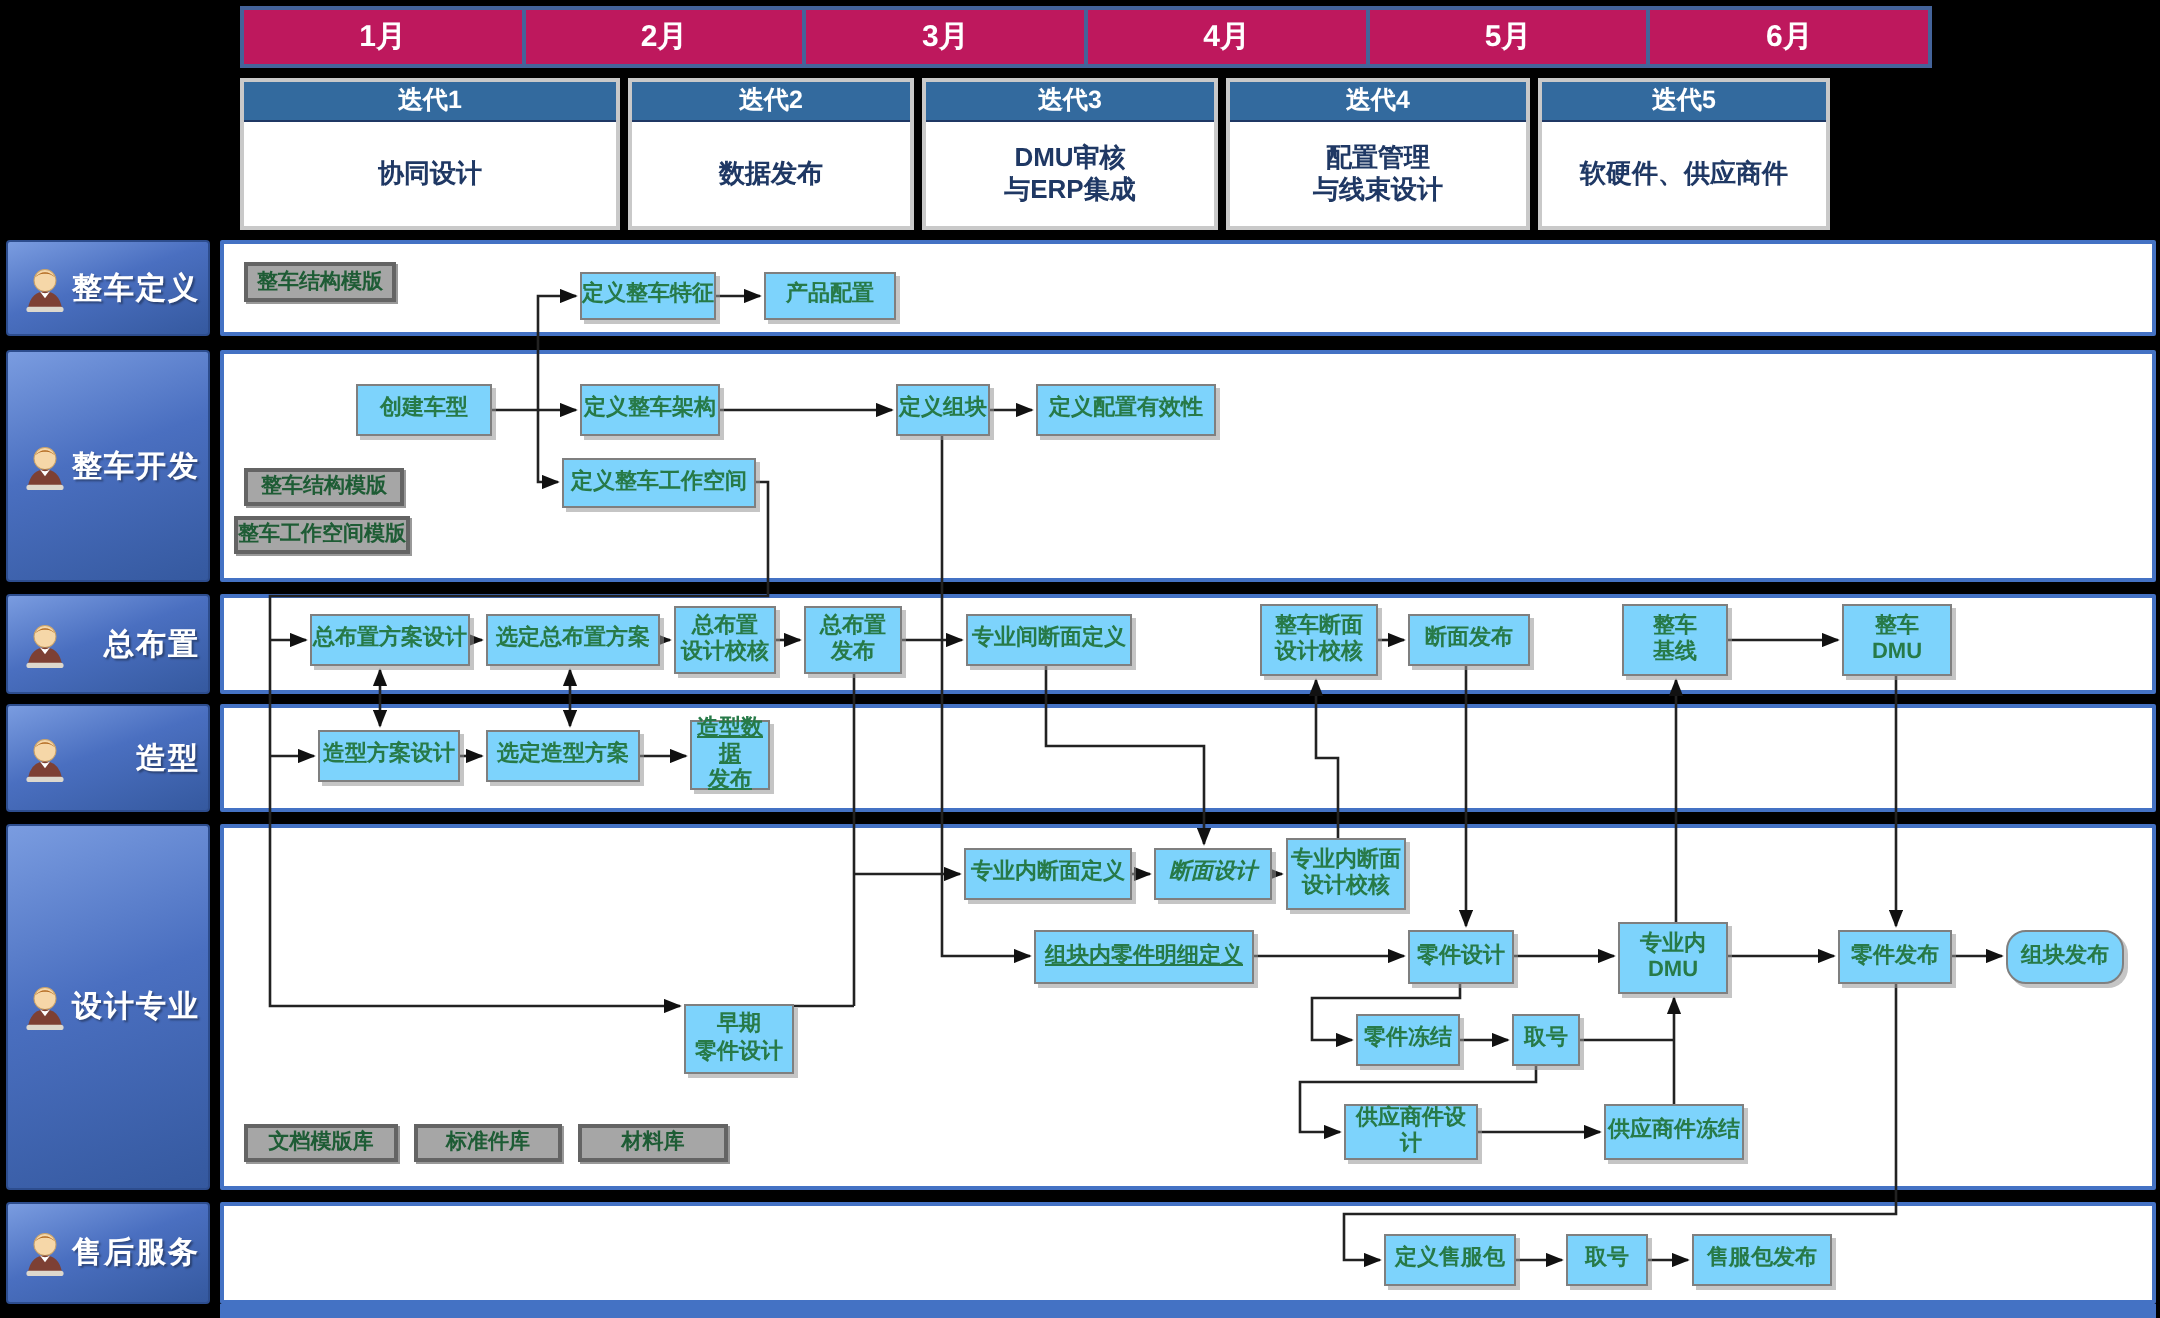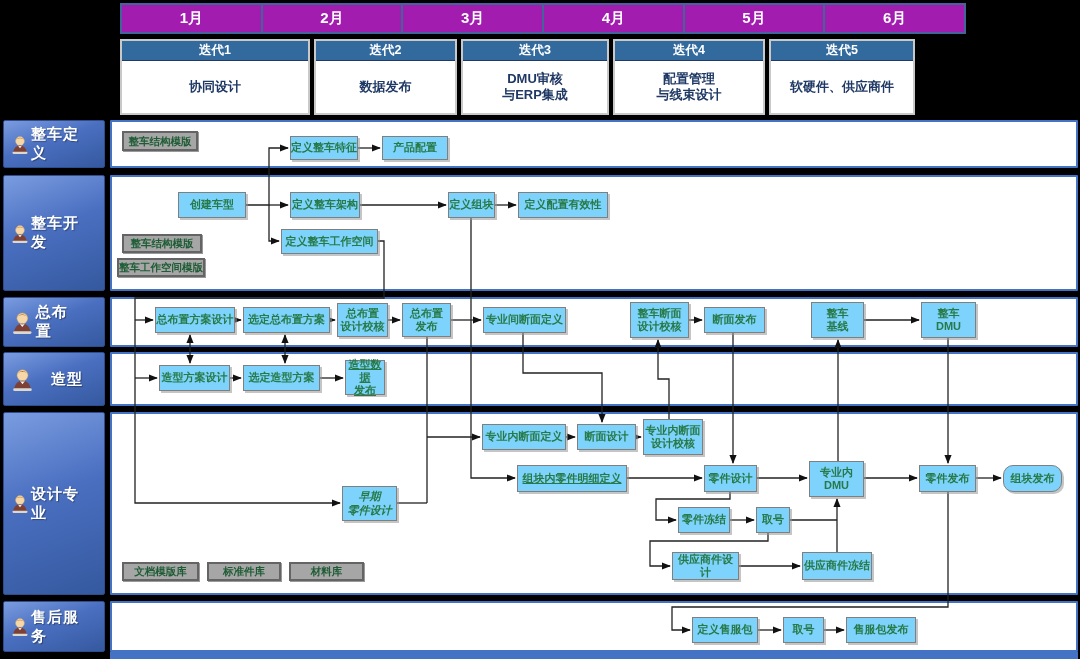--- a/index.html
+++ b/index.html
@@ -1,32 +1,32 @@
 <!DOCTYPE html>
 <html><head>
 <meta charset="utf-8">
 <style>
   html,body{margin:0;padding:0;background:#000;}
   #canvas{position:relative;width:1080px;height:659px;background:#000;overflow:hidden;
           font-family:"Liberation Sans",sans-serif;}
-  #months{position:absolute;left:120px;top:3px;width:846px;height:31px;background:#a21caf;
+  #months{position:absolute;left:120px;top:3px;width:846px;height:31px;background:#be185d;
           border:2px solid #44639a;display:flex;box-sizing:border-box;text-align:center;}
   .month-cell{flex:1;display:flex;align-items:center;justify-content:center;color:#fff;
           font-size:15px;font-weight:600;border-right:2px solid #44639a;}
   .month-cell:last-child{border-right:none;}
   .iter{position:absolute;border:2px solid #c9c9c9;background:#fff;box-sizing:border-box;
           display:flex;flex-direction:column;}
   .iter-head{height:19px;background:#336a9e;border-bottom:1px solid #1f3864;color:#fff;
           font-size:12.5px;font-weight:bold;display:flex;align-items:center;justify-content:center;}
   .iter-body{flex:1;display:flex;align-items:center;justify-content:center;color:#1f3864;
           font-weight:bold;font-size:13px;text-align:center;white-space:pre-line;line-height:1.25;}
   .lane{position:absolute;background:#fff;border:2px solid #4472c4;box-sizing:border-box;border-radius:1px;}
   .lane-label{position:absolute;background:linear-gradient(160deg,#7a9ce0 0%,#4a6fc0 45%,#35599f 100%);
           border:1px solid #2d4d8e;box-sizing:border-box;display:flex;align-items:center;
-          justify-content:space-between;padding:0 21px 0 5px;color:#fff;font-weight:bold;
+          justify-content:space-between;padding:0 4px 0 5px;color:#fff;font-weight:bold;
           font-size:15px;border-radius:2px;}
   .lane-label .txt{text-shadow:1px 1px 1px rgba(0,0,0,.35);letter-spacing:1px;}
   .box{position:absolute;background:#7dd3fc;border:1px solid #7f7f7f;
           box-shadow:2px 2px 0 rgba(150,150,150,.55);color:#277a48;font-weight:bold;font-size:11px;
           line-height:1.2;display:flex;align-items:center;justify-content:center;text-align:center;
           white-space:pre-line;box-sizing:border-box;}
   .db{background:#a6a6a6;border:2px solid #646464;color:#1e5c35;font-size:10.5px;
           box-shadow:1px 1px 0 rgba(110,110,110,.7);}
   #connector-layer{position:absolute;left:0;top:0;pointer-events:none;}
   .strip{position:absolute;left:110px;top:652px;width:968px;height:7px;background:#4472c4;}
@@ -212,30 +212,30 @@
       <div class="box" style="left: 704px; top: 307px; width: 61px; height: 26px;">断面发布</div>
       <div class="box" style="left: 811px; top: 302px; width: 53px; height: 36px;">整车
 基线</div>
       <div class="box" style="left: 921px; top: 302px; width: 55px; height: 36px;">整车
 DMU</div>
       <div class="box" style="left: 159px; top: 365px; width: 71px; height: 26px;">造型方案设计</div>
       <div class="box" style="left: 243px; top: 365px; width: 77px; height: 26px;">选定造型方案</div>
       <div class="box" style="left: 345px; top: 360px; width: 40px; height: 35px; text-decoration: underline;">造型数据
 发布</div>
       <div class="box" style="left: 482px; top: 424px; width: 84px; height: 26px;">专业内断面定义</div>
-      <div class="box" style="left: 577px; top: 424px; width: 59px; height: 26px;">断面设计</div>
+      <div class="box" style="left: 577px; top: 424px; width: 59px; height: 26px; font-style: italic;">断面设计</div>
       <div class="box" style="left: 643px; top: 419px; width: 60px; height: 36px;">专业内断面
 设计校核</div>
       <div class="box" style="left: 517px; top: 465px; width: 110px; height: 27px; text-decoration: underline;">组块内零件明细定义</div>
       <div class="box" style="left: 704px; top: 465px; width: 53px; height: 27px;">零件设计</div>
       <div class="box" style="left: 809px; top: 461px; width: 55px; height: 36px;">专业内
 DMU</div>
       <div class="box" style="left: 919px; top: 465px; width: 57px; height: 27px;">零件发布</div>
       <div class="box" style="left: 1003px; top: 465px; width: 59px; height: 27px; border-radius: 10px;">组块发布</div>
-      <div class="box" style="left: 342px; top: 486px; width: 55px; height: 35px; font-style: italic;">早期
+      <div class="box" style="left: 342px; top: 502px; width: 55px; height: 35px;">早期
 零件设计</div>
       <div class="box" style="left: 678px; top: 507px; width: 52px; height: 26px;">零件冻结</div>
       <div class="box" style="left: 756px; top: 507px; width: 34px; height: 26px;">取号</div>
       <div class="box" style="left: 672px; top: 552px; width: 67px; height: 28px;">供应商件设计</div>
       <div class="box" style="left: 802px; top: 552px; width: 70px; height: 28px;">供应商件冻结</div>
       <div class="box db" style="left: 122px; top: 562px; width: 77px; height: 19px;">文档模版库</div>
       <div class="box db" style="left: 207px; top: 562px; width: 74px; height: 19px;">标准件库</div>
       <div class="box db" style="left: 289px; top: 562px; width: 75px; height: 19px;">材料库</div>
       <div class="box" style="left: 692px; top: 617px; width: 66px; height: 26px;">定义售服包</div>
       <div class="box" style="left: 783px; top: 617px; width: 41px; height: 26px;">取号</div>

